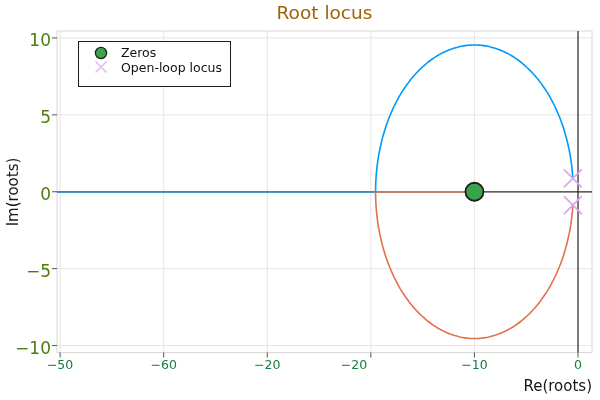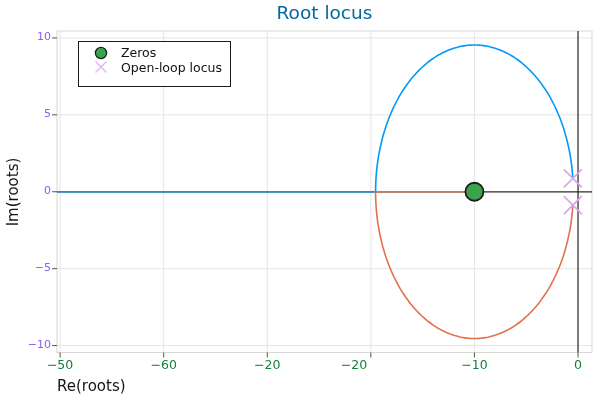--- a/index.html
+++ b/index.html
@@ -1,27 +1,27 @@
 <!DOCTYPE html>
 <html><head>
 <meta charset="utf-8">
 <style>
   html,body{margin:0;padding:0;background:#fff;}
   body{width:600px;height:400px;overflow:hidden;
        font-family:"DejaVu Sans","Liberation Sans",sans-serif;}
   .fig{position:relative;width:600px;height:400px;background:#fff;}
   .fig svg#plot{position:absolute;left:0;top:0;}
   .title{position:absolute;left:57px;top:2px;width:535px;text-align:center;
-         font-size:18.5px;color:#0369a1;}
-  .xlabel{position:absolute;left:57px;top:377px;width:535px;text-align:left;
+         font-size:18.5px;color:#a16207;}
+  .xlabel{position:absolute;left:57px;top:377px;width:535px;text-align:right;
           font-size:15px;color:#151515;}
   .ylabel{position:absolute;left:13px;top:192px;transform:translate(-50%,-50%) rotate(-90deg);
           font-size:15px;color:#151515;white-space:nowrap;}
   .xtick{position:absolute;width:44px;text-align:center;font-size:12.5px;color:#15803d;}
-  .ytick{position:absolute;width:48px;text-align:right;font-size:11px;color:#8b5cf6;}
+  .ytick{position:absolute;width:48px;text-align:right;font-size:17px;color:#4d7c0f;}
   .legend{position:absolute;left:78px;top:41px;width:153px;height:46px;
           border:1.3px solid #1c1c1c;background:#fff;box-sizing:border-box;
           padding:3px 0 0 10px;}
   .lrow{display:flex;align-items:center;height:15px;}
   .lglyph{width:24px;display:flex;justify-content:center;align-items:center;}
   .ltext{font-size:12.5px;color:#111;margin-left:8px;white-space:nowrap;line-height:14px;}
 </style>
 </head>
 <body>
 

